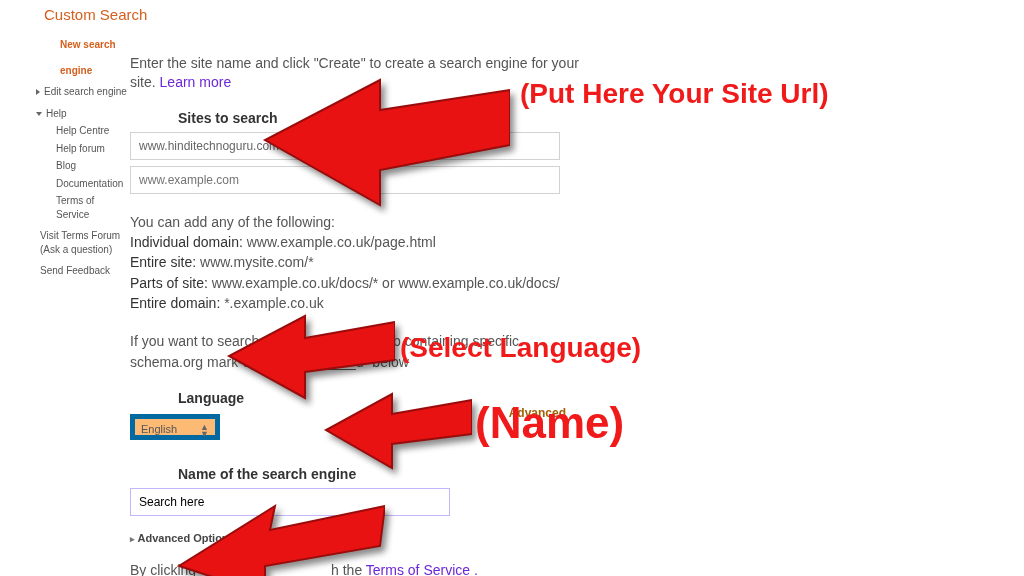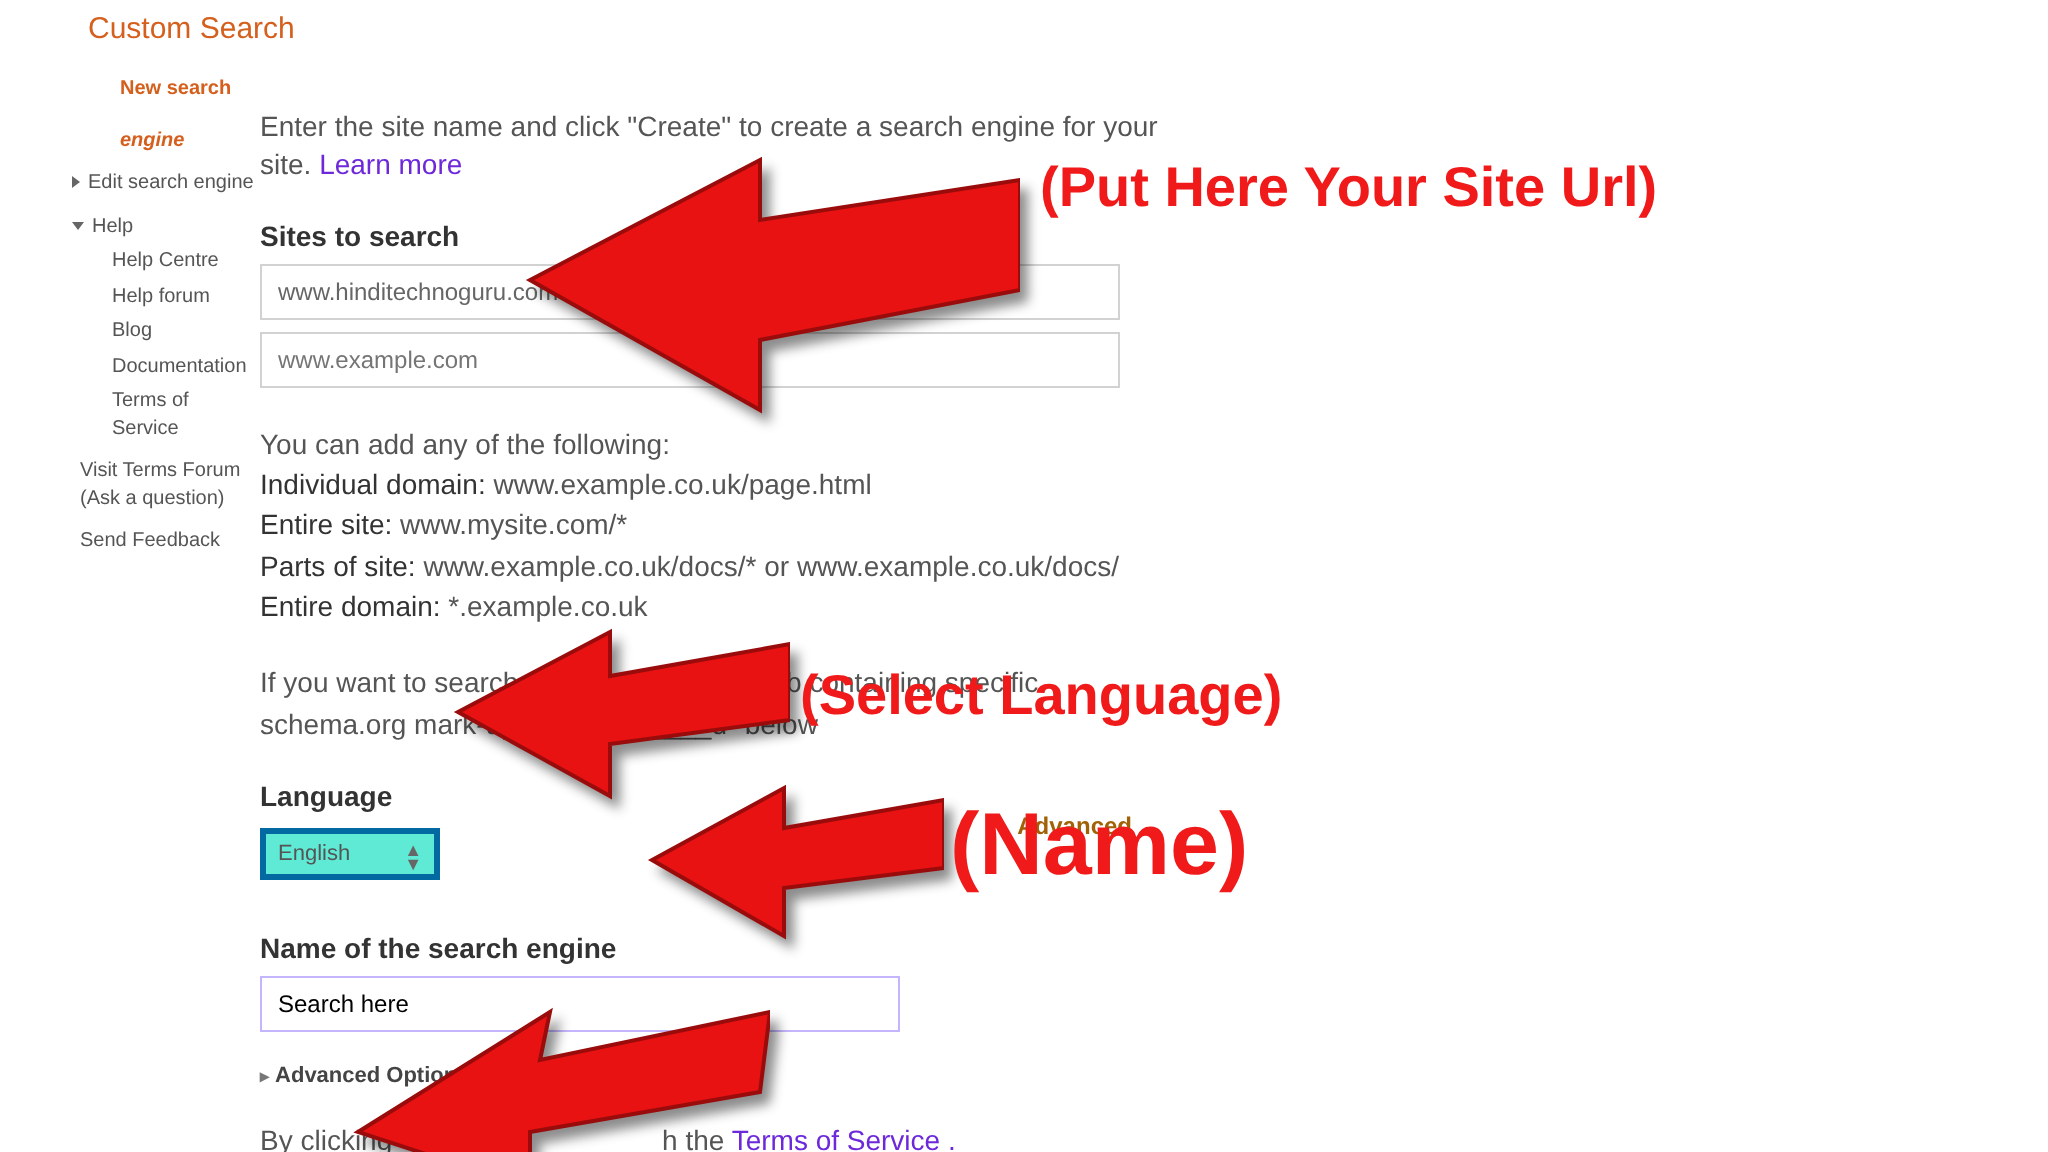--- a/index.html
+++ b/index.html
@@ -1,35 +1,35 @@
 <!DOCTYPE html>
 <html><head>
 <meta charset="utf-8">
 <style>
   * { box-sizing: border-box; margin: 0; padding: 0; }
   html, body { width: 1024px; height: 576px; font-family: Arial, Helvetica, sans-serif; background: #fff; color: #444; overflow: hidden; }
   .page { position: relative; width: 876px; height: 576px; }
   .title { position: absolute; left: 44px; top: 6px; font-size: 15px; color: #d55f1d; }
   .sidebar { position: absolute; left: 28px; top: 38px; width: 100px; font-size: 10px; color: #555; line-height: 1.35; }
   .sidebar .new { color: #d55f1d; font-weight: bold; margin-left: 32px; }
-  .sidebar .new2 { color: #d55f1d; font-weight: bold; margin-left: 32px; margin-top: 12px; font-style: italic; }
+  .sidebar .new2 { color: #d55f1d; font-weight: bold; margin-left: 32px; margin-top: 12px; }
   .sidebar .item { margin-top: 8px; margin-left: 8px; }
   .sidebar .sub { margin-left: 28px; margin-top: 4px; }
   .tri { display: inline-block; width: 0; height: 0; border-top: 3px solid transparent; border-bottom: 3px solid transparent; border-left: 4px solid #666; margin-right: 4px; vertical-align: middle; }
   .tri.open { border-left: 3px solid transparent; border-right: 3px solid transparent; border-top: 4px solid #666; border-bottom: none; }
 
   .main { position: absolute; left: 130px; top: 54px; width: 530px; font-size: 14px; color: #555; }
   .intro { line-height: 1.35; }
   .link { color: #6d28d9; }
-  .section-h { font-weight: bold; color: #333; margin-top: 18px; font-size: 14px; }
+  .section-h { font-weight: bold; color: #333; margin-top: 18px; font-size: 14px; margin-left: 48px; }
   .field { display: block; width: 430px; height: 28px; border: 1px solid #d2d2d2; padding: 0 8px; font-size: 12px; color: #666; margin-top: 6px; background: #fff; }
   .field.placeholder { color: #aaa; }
   .hint { margin-top: 18px; line-height: 1.45; font-size: 14px; }
   .hint .lbl { color: #333; }
-  .select { display: inline-block; width: 90px; height: 26px; border: 3px solid #0369a1; background: #5eead4; font-size: 11px; padding: 4px 6px; margin-top: 8px; position: relative; }
+  .select { display: inline-block; width: 90px; height: 26px; border: 5px solid #0369a1; background: #fdba74; font-size: 11px; padding: 4px 6px; margin-top: 8px; position: relative; }
   .select .caret { position: absolute; right: 6px; top: 5px; font-size: 9px; line-height: 7px; color: #666; }
   .adv-link { position: absolute; right: -6px; top: 0; color: #a16207; font-size: 12px; font-weight: bold; }
   .name-input { width: 320px; height: 28px; border: 1px solid #c4b5fd; padding: 0 8px; font-size: 12px; margin-top: 6px; }
   .adv-opt { margin-top: 16px; font-size: 11px; font-weight: bold; color: #444; }
   .adv-opt .arrow { font-size: 9px; color: #777; margin-right: 3px; }
   .terms { margin-top: 18px; font-size: 14px; }
 
   
   .annot { position: absolute; color: #f01a1a; font-weight: bold; font-size: 28px; pointer-events: none; }
   .annot.big { font-size: 44px; }

